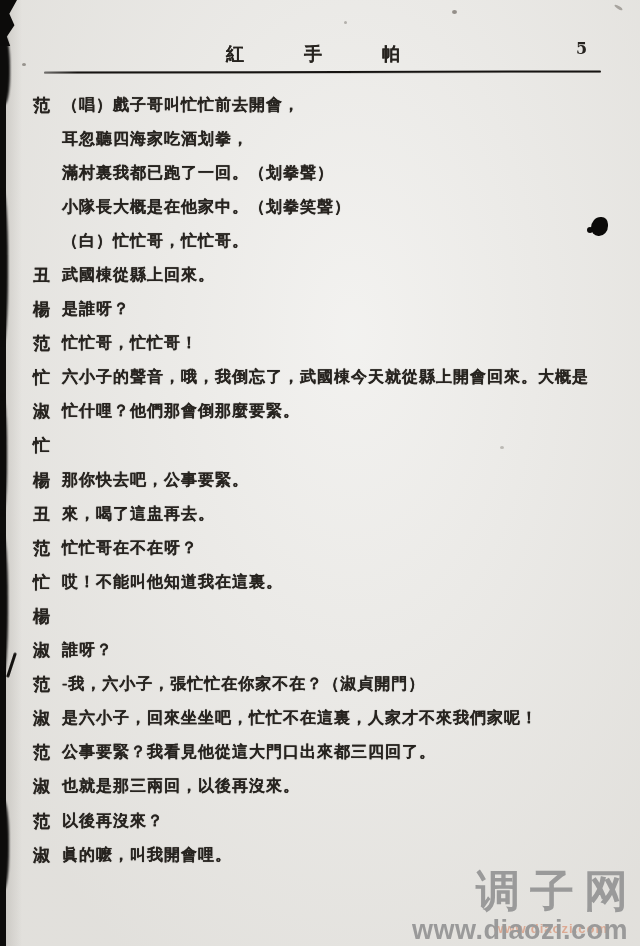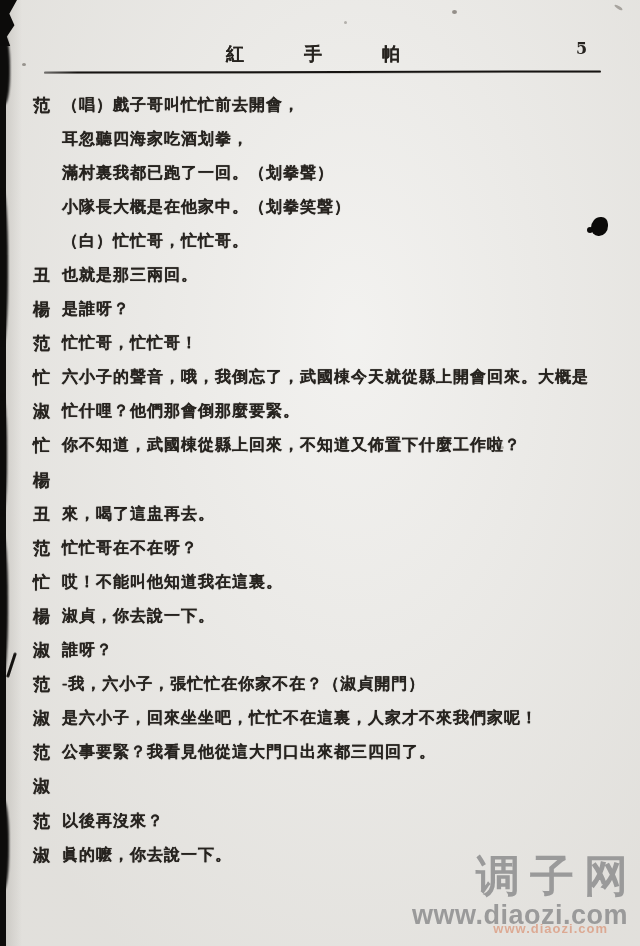--- a/index.html
+++ b/index.html
@@ -51,21 +51,21 @@
     font-size:17px;font-weight:bold;
     text-shadow:0 0 0.7px rgba(35,30,25,0.9);
   }
   .line.wrap .speaker{flex:0 0 16px;width:16px;}
   .dialogue{
     font-size:16px;font-weight:bold;letter-spacing:1px;
     text-shadow:0 0 0.7px rgba(35,30,25,0.9);
   }
   
   .watermark{
-    position:absolute;right:12px;bottom:17px;
+    position:absolute;right:12px;bottom:2px;
     text-align:right;
     font-family:"Liberation Sans","DejaVu Sans",sans-serif;
     font-weight:bold;color:#9a9a9a;
     line-height:1;
   }
   .wm-name{font-size:44px;letter-spacing:10px;margin-right:-10px;display:block;}
   .wm-url{font-size:27px;letter-spacing:0.5px;display:block;margin-top:4px;}
   .wm-echo{
     position:absolute;right:32px;bottom:10px;
     font-family:"Liberation Sans",sans-serif;
@@ -128,87 +128,87 @@
     <div class="line">
       <span class="speaker"></span>
       <span class="dialogue">小隊長大概是在他家中。（划拳笑聲）</span>
     </div>
     <div class="line">
       <span class="speaker"></span>
       <span class="dialogue">（白）忙忙哥，忙忙哥。</span>
     </div>
     <div class="line">
       <span class="speaker">丑</span>
-      <span class="dialogue">也就是那三兩回。</span>
+      <span class="dialogue">武國棟從縣上回來。</span>
     </div>
     <div class="line">
       <span class="speaker">楊</span>
       <span class="dialogue">是誰呀？</span>
     </div>
     <div class="line">
       <span class="speaker">范</span>
       <span class="dialogue">忙忙哥，忙忙哥！</span>
     </div>
     <div class="line">
       <span class="speaker">忙</span>
       <span class="dialogue">六小子的聲音，哦，我倒忘了，武國棟今天就從縣上開會回來。大概是</span>
     </div>
     <div class="line">
       <span class="speaker">淑</span>
       <span class="dialogue">忙什哩？他們那會倒那麼要緊。</span>
     </div>
     <div class="line">
       <span class="speaker">忙</span>
-      <span class="dialogue">你不知道，武國棟從縣上回來，不知道又佈置下什麼工作啦？</span>
     </div>
     <div class="line">
       <span class="speaker">楊</span>
+      <span class="dialogue">那你快去吧，公事要緊。</span>
     </div>
     <div class="line">
       <span class="speaker">丑</span>
       <span class="dialogue">來，喝了這盅再去。</span>
     </div>
     <div class="line">
       <span class="speaker">范</span>
       <span class="dialogue">忙忙哥在不在呀？</span>
     </div>
     <div class="line">
       <span class="speaker">忙</span>
       <span class="dialogue">哎！不能叫他知道我在這裏。</span>
     </div>
     <div class="line">
       <span class="speaker">楊</span>
-      <span class="dialogue">淑貞，你去說一下。</span>
     </div>
     <div class="line">
       <span class="speaker">淑</span>
       <span class="dialogue">誰呀？</span>
     </div>
     <div class="line">
       <span class="speaker">范</span>
       <span class="dialogue">-我，六小子，張忙忙在你家不在？（淑貞開門）</span>
     </div>
     <div class="line">
       <span class="speaker">淑</span>
       <span class="dialogue">是六小子，回來坐坐吧，忙忙不在這裏，人家才不來我們家呢！</span>
     </div>
     <div class="line">
       <span class="speaker">范</span>
       <span class="dialogue">公事要緊？我看見他從這大門口出來都三四回了。</span>
     </div>
     <div class="line">
       <span class="speaker">淑</span>
+      <span class="dialogue">也就是那三兩回，以後再沒來。</span>
     </div>
     <div class="line">
       <span class="speaker">范</span>
       <span class="dialogue">以後再沒來？</span>
     </div>
     <div class="line">
       <span class="speaker">淑</span>
-      <span class="dialogue">眞的嚒，你去說一下。</span>
+      <span class="dialogue">眞的嚒，叫我開會哩。</span>
     </div>
   </div>
 
   <div class="wm-echo">www.diaozi.com</div>
   <div class="watermark">
     <span class="wm-name">调子网</span>
     <span class="wm-url">www.diaozi.com</span>
   </div>
 
   <div class="edge-left"></div>

